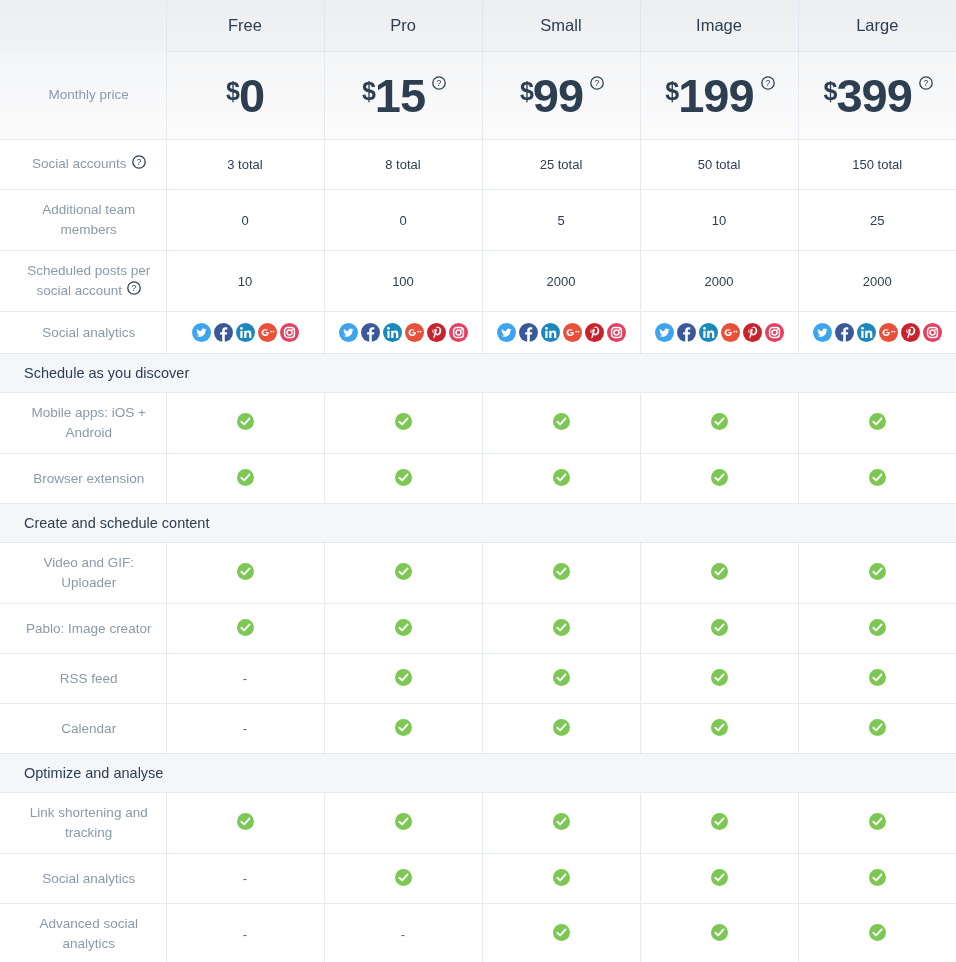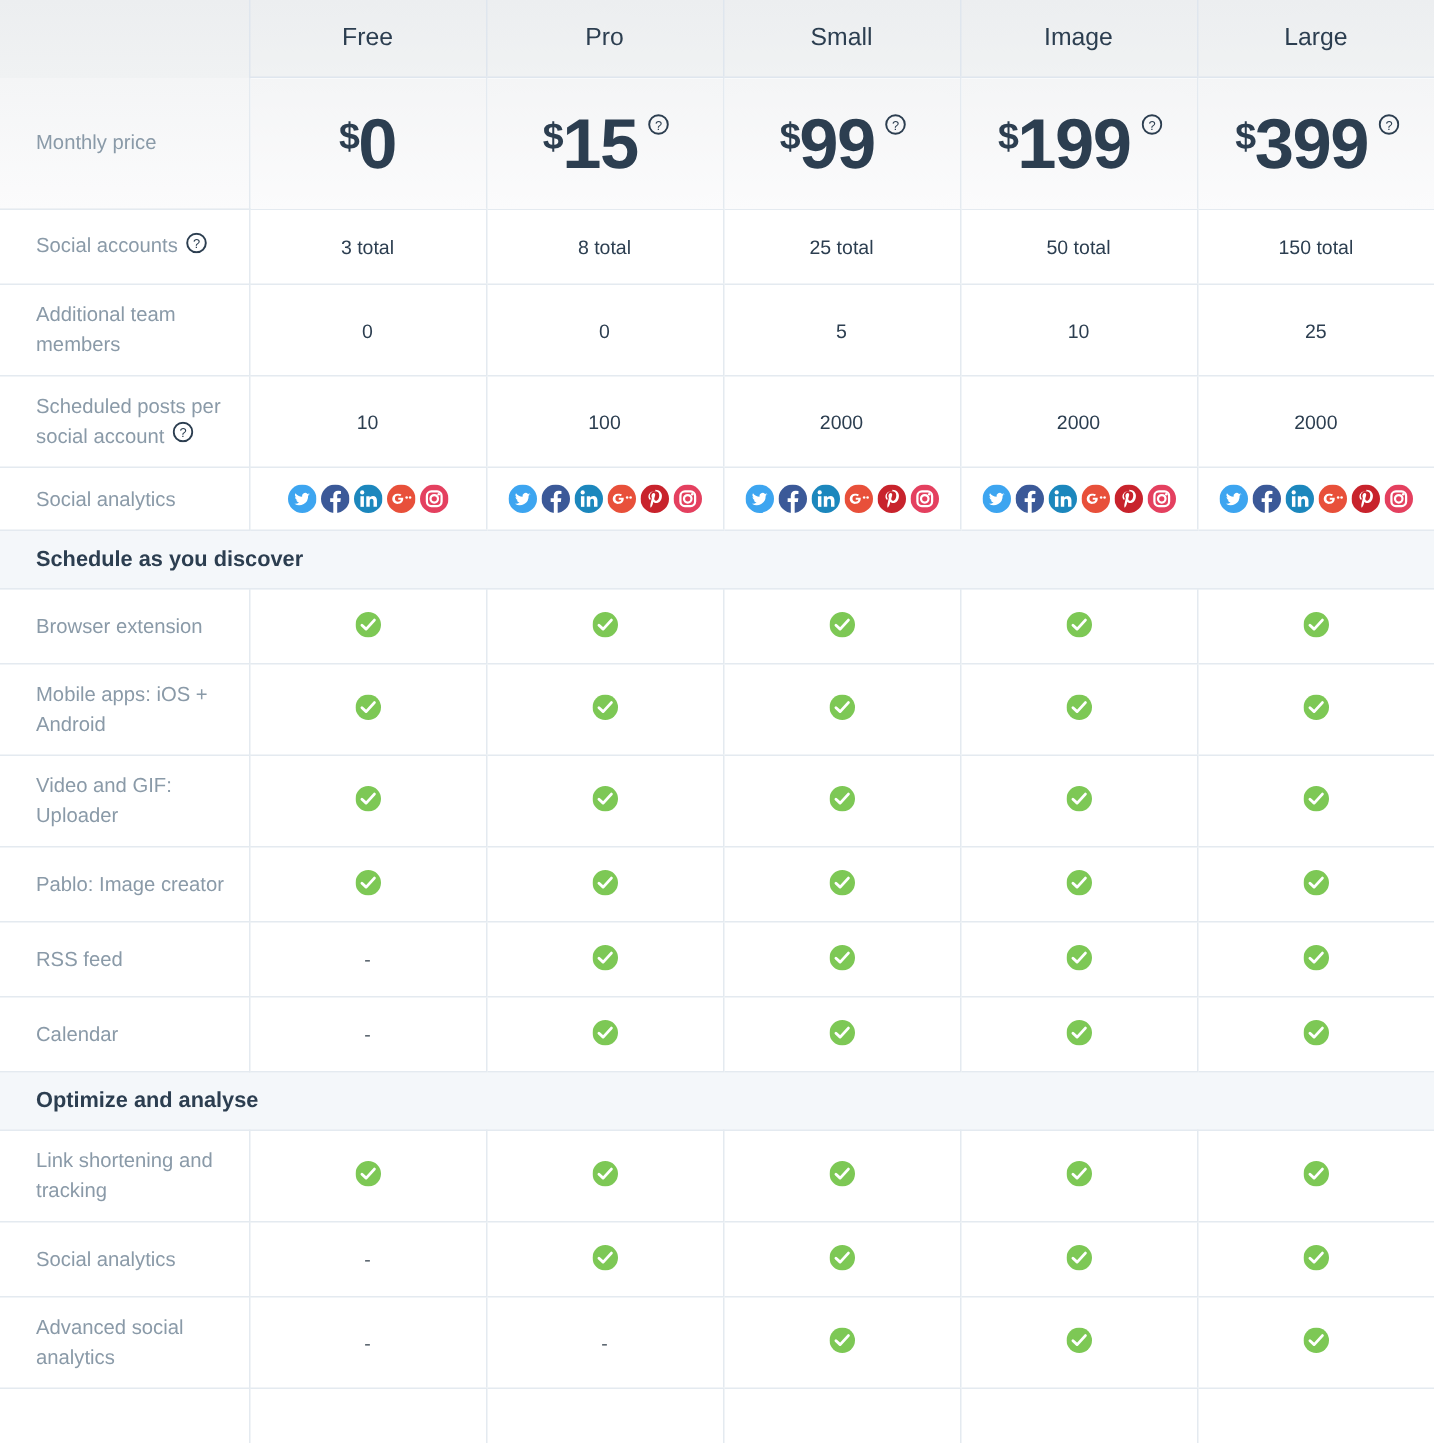--- a/index.html
+++ b/index.html
@@ -77,20 +77,21 @@
     border-bottom: 1px solid #e4eaf0;
     font-size: 13px;
   }
   td.rowlabel {
     padding: 10px 12px 10px 24px;
     color: #8a9aa8;
     font-size: 13.5px;
     line-height: 20px;
     vertical-align: middle;
     border-right: 1px solid #e4eaf0;
+    text-align: center;
   }
   td.valcell {
     text-align: center;
     vertical-align: middle;
     color: #2c3e50;
     font-size: 13px;
     border-left: 1px solid #e4eaf0;
     padding: 10px 4px;
   }
   td.valcell:first-of-type { border-left: none; }
@@ -100,21 +101,21 @@
   .dash { color: #55606a; font-size: 13px; }
 
   
   .section-row td {
     background: #f4f7fa;
     border-top: 1px solid #e4eaf0;
     border-bottom: 1px solid #e4eaf0;
     padding: 11px 0 11px 24px;
     color: #2c3e50;
     font-size: 14.5px;
-    font-weight: bold;
+    font-weight: normal;
     height: 38px;
   }
 
   
   .help-icon { display: inline-block; vertical-align: middle; margin-left: 5px; }
   .check-icon { display: inline-block; vertical-align: middle; }
   .net-icons {
     display: flex;
     justify-content: center;
     align-items: center;
@@ -428,20 +429,43 @@
                 <circle cx="12.5" cy="6.5" r="0.85" fill="#fff"></circle>
               </svg>
             </span>
           </span>
         </td>
       </tr>
       <tr class="section-row">
         <td colspan="6">Schedule as you discover</td>
       </tr>
       <tr class="data-row tall">
+        <td class="rowlabel "><span>Mobile apps: iOS + Android</span></td>
+        <td class="valcell"><span class="check-icon"><svg width="17" height="17" viewBox="0 0 17 17">
+              <circle cx="8.5" cy="8.5" r="8.5" fill="#7dc855"></circle>
+              <path d="M4.3 8.8 L7.1 11.4 L12.6 5.4" fill="none" stroke="#fff" stroke-width="1.9" stroke-linecap="round" stroke-linejoin="round"></path>
+            </svg></span></td>
+        <td class="valcell"><span class="check-icon"><svg width="17" height="17" viewBox="0 0 17 17">
+              <circle cx="8.5" cy="8.5" r="8.5" fill="#7dc855"></circle>
+              <path d="M4.3 8.8 L7.1 11.4 L12.6 5.4" fill="none" stroke="#fff" stroke-width="1.9" stroke-linecap="round" stroke-linejoin="round"></path>
+            </svg></span></td>
+        <td class="valcell"><span class="check-icon"><svg width="17" height="17" viewBox="0 0 17 17">
+              <circle cx="8.5" cy="8.5" r="8.5" fill="#7dc855"></circle>
+              <path d="M4.3 8.8 L7.1 11.4 L12.6 5.4" fill="none" stroke="#fff" stroke-width="1.9" stroke-linecap="round" stroke-linejoin="round"></path>
+            </svg></span></td>
+        <td class="valcell"><span class="check-icon"><svg width="17" height="17" viewBox="0 0 17 17">
+              <circle cx="8.5" cy="8.5" r="8.5" fill="#7dc855"></circle>
+              <path d="M4.3 8.8 L7.1 11.4 L12.6 5.4" fill="none" stroke="#fff" stroke-width="1.9" stroke-linecap="round" stroke-linejoin="round"></path>
+            </svg></span></td>
+        <td class="valcell"><span class="check-icon"><svg width="17" height="17" viewBox="0 0 17 17">
+              <circle cx="8.5" cy="8.5" r="8.5" fill="#7dc855"></circle>
+              <path d="M4.3 8.8 L7.1 11.4 L12.6 5.4" fill="none" stroke="#fff" stroke-width="1.9" stroke-linecap="round" stroke-linejoin="round"></path>
+            </svg></span></td>
+      </tr>
+      <tr class="data-row tall">
         <td class="rowlabel "><span>Browser extension</span></td>
         <td class="valcell"><span class="check-icon"><svg width="17" height="17" viewBox="0 0 17 17">
               <circle cx="8.5" cy="8.5" r="8.5" fill="#7dc855"></circle>
               <path d="M4.3 8.8 L7.1 11.4 L12.6 5.4" fill="none" stroke="#fff" stroke-width="1.9" stroke-linecap="round" stroke-linejoin="round"></path>
             </svg></span></td>
         <td class="valcell"><span class="check-icon"><svg width="17" height="17" viewBox="0 0 17 17">
               <circle cx="8.5" cy="8.5" r="8.5" fill="#7dc855"></circle>
               <path d="M4.3 8.8 L7.1 11.4 L12.6 5.4" fill="none" stroke="#fff" stroke-width="1.9" stroke-linecap="round" stroke-linejoin="round"></path>
             </svg></span></td>
         <td class="valcell"><span class="check-icon"><svg width="17" height="17" viewBox="0 0 17 17">
@@ -450,42 +474,22 @@
             </svg></span></td>
         <td class="valcell"><span class="check-icon"><svg width="17" height="17" viewBox="0 0 17 17">
               <circle cx="8.5" cy="8.5" r="8.5" fill="#7dc855"></circle>
               <path d="M4.3 8.8 L7.1 11.4 L12.6 5.4" fill="none" stroke="#fff" stroke-width="1.9" stroke-linecap="round" stroke-linejoin="round"></path>
             </svg></span></td>
         <td class="valcell"><span class="check-icon"><svg width="17" height="17" viewBox="0 0 17 17">
               <circle cx="8.5" cy="8.5" r="8.5" fill="#7dc855"></circle>
               <path d="M4.3 8.8 L7.1 11.4 L12.6 5.4" fill="none" stroke="#fff" stroke-width="1.9" stroke-linecap="round" stroke-linejoin="round"></path>
             </svg></span></td>
       </tr>
-      <tr class="data-row tall">
-        <td class="rowlabel "><span>Mobile apps: iOS + Android</span></td>
-        <td class="valcell"><span class="check-icon"><svg width="17" height="17" viewBox="0 0 17 17">
-              <circle cx="8.5" cy="8.5" r="8.5" fill="#7dc855"></circle>
-              <path d="M4.3 8.8 L7.1 11.4 L12.6 5.4" fill="none" stroke="#fff" stroke-width="1.9" stroke-linecap="round" stroke-linejoin="round"></path>
-            </svg></span></td>
-        <td class="valcell"><span class="check-icon"><svg width="17" height="17" viewBox="0 0 17 17">
-              <circle cx="8.5" cy="8.5" r="8.5" fill="#7dc855"></circle>
-              <path d="M4.3 8.8 L7.1 11.4 L12.6 5.4" fill="none" stroke="#fff" stroke-width="1.9" stroke-linecap="round" stroke-linejoin="round"></path>
-            </svg></span></td>
-        <td class="valcell"><span class="check-icon"><svg width="17" height="17" viewBox="0 0 17 17">
-              <circle cx="8.5" cy="8.5" r="8.5" fill="#7dc855"></circle>
-              <path d="M4.3 8.8 L7.1 11.4 L12.6 5.4" fill="none" stroke="#fff" stroke-width="1.9" stroke-linecap="round" stroke-linejoin="round"></path>
-            </svg></span></td>
-        <td class="valcell"><span class="check-icon"><svg width="17" height="17" viewBox="0 0 17 17">
-              <circle cx="8.5" cy="8.5" r="8.5" fill="#7dc855"></circle>
-              <path d="M4.3 8.8 L7.1 11.4 L12.6 5.4" fill="none" stroke="#fff" stroke-width="1.9" stroke-linecap="round" stroke-linejoin="round"></path>
-            </svg></span></td>
-        <td class="valcell"><span class="check-icon"><svg width="17" height="17" viewBox="0 0 17 17">
-              <circle cx="8.5" cy="8.5" r="8.5" fill="#7dc855"></circle>
-              <path d="M4.3 8.8 L7.1 11.4 L12.6 5.4" fill="none" stroke="#fff" stroke-width="1.9" stroke-linecap="round" stroke-linejoin="round"></path>
-            </svg></span></td>
+      <tr class="section-row">
+        <td colspan="6">Create and schedule content</td>
       </tr>
       <tr class="data-row tall">
         <td class="rowlabel "><span>Video and GIF: Uploader</span></td>
         <td class="valcell"><span class="check-icon"><svg width="17" height="17" viewBox="0 0 17 17">
               <circle cx="8.5" cy="8.5" r="8.5" fill="#7dc855"></circle>
               <path d="M4.3 8.8 L7.1 11.4 L12.6 5.4" fill="none" stroke="#fff" stroke-width="1.9" stroke-linecap="round" stroke-linejoin="round"></path>
             </svg></span></td>
         <td class="valcell"><span class="check-icon"><svg width="17" height="17" viewBox="0 0 17 17">
               <circle cx="8.5" cy="8.5" r="8.5" fill="#7dc855"></circle>
               <path d="M4.3 8.8 L7.1 11.4 L12.6 5.4" fill="none" stroke="#fff" stroke-width="1.9" stroke-linecap="round" stroke-linejoin="round"></path>

